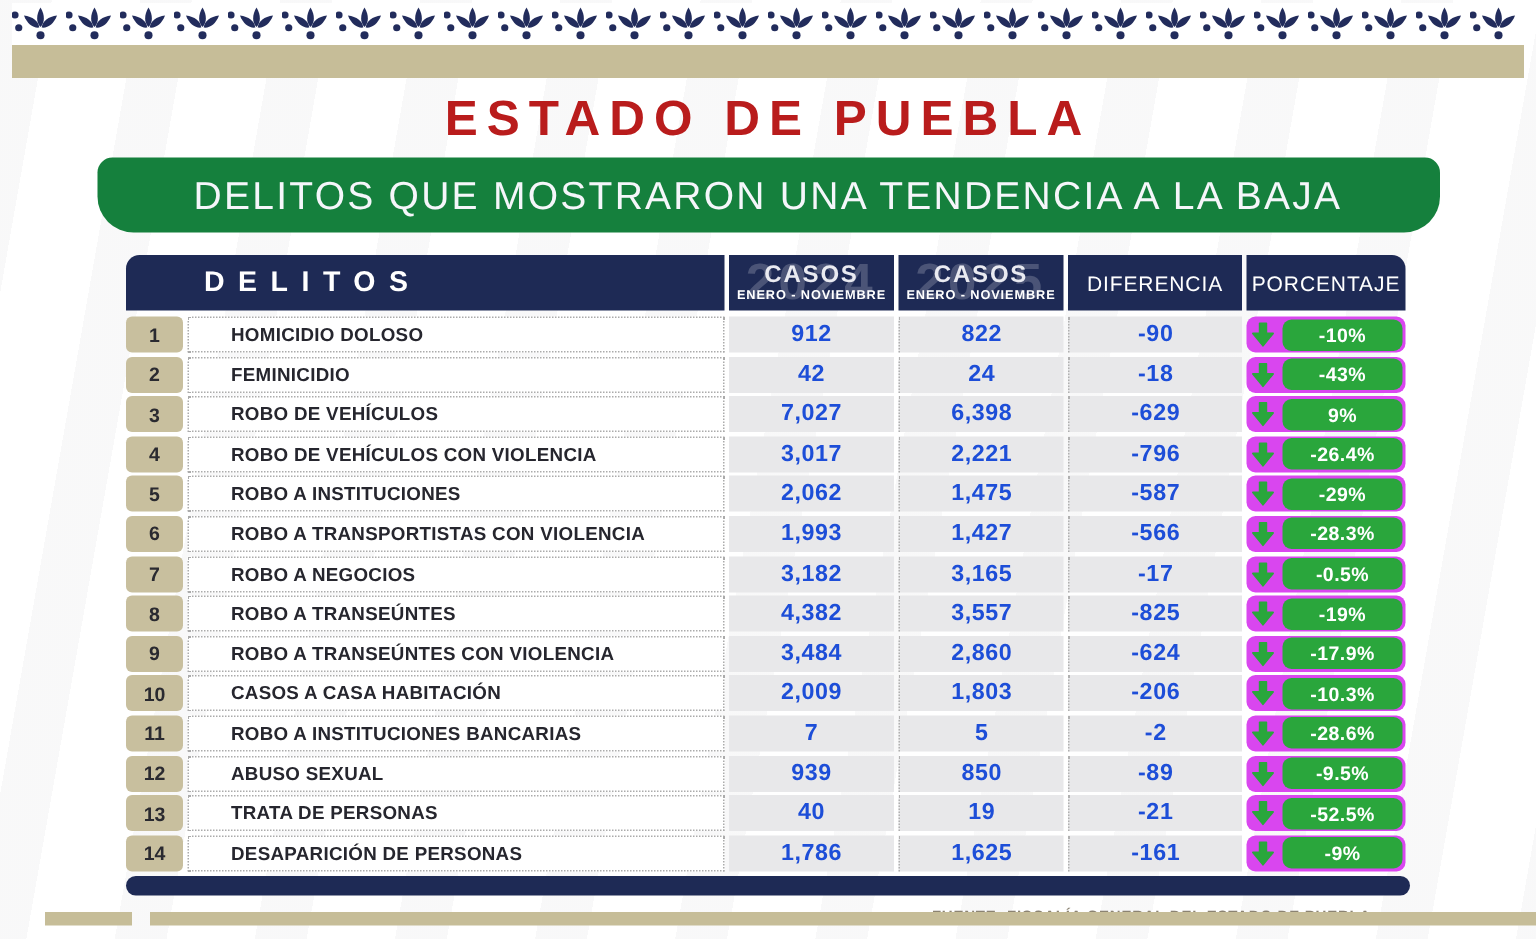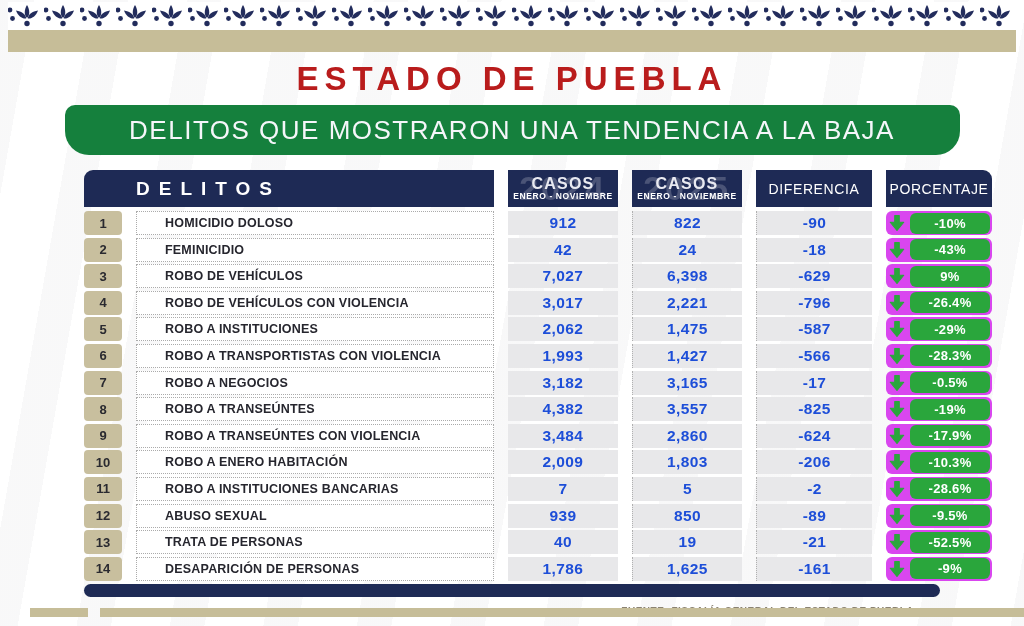--- a/index.html
+++ b/index.html
@@ -35,21 +35,21 @@
   }
   .banner-text {
     color:#f5f6fa; font-size:26px; font-weight:500; letter-spacing:1.5px;
   }
 
   
   .crime-table { margin:15px auto 0 auto; width:856px; }
   .tgrid {
     display:grid;
     grid-template-columns:38px 358px 110px 110px 116px 106px;
-    column-gap:14px;
+    column-gap:3px;
   }
   .thead { height:37px; margin-bottom:4px; }
   .th {
     background:#1e2a55; color:#fff; position:relative; overflow:hidden;
     display:flex; align-items:center; justify-content:center;
   }
   .th-delitos {
     grid-column:1 / 3; border-radius:9px 0 0 0;
     justify-content:flex-start; padding-left:52px;
     font-size:19px; font-weight:800; letter-spacing:9px;
@@ -301,21 +301,21 @@
         <svg width="18" height="18" viewBox="0 0 24 24">
           <path d="M9 2 h6 v9 h6 l-9 11 -9 -11 h6 z" fill="#2aa63c" stroke="#2aa63c" stroke-width="1.5" stroke-linejoin="round"></path>
         </svg>
       </span>
       <span class="pct-badge">-17.9%</span>
     </div>
   </div>
 
   <div class="tgrid trow">
     <div class="num-badge">10</div>
-    <div class="name-cell">ROBO A ENERO HABITACIÓN</div>
+    <div class="name-cell">CASOS A CASA HABITACIÓN</div>
     <div class="val-cell">2,009</div>
     <div class="val-cell val-sep">1,803</div>
     <div class="val-cell val-sep">-206</div>
     <div class="pct-cell">
       <span class="arrow-box">
         <svg width="18" height="18" viewBox="0 0 24 24">
           <path d="M9 2 h6 v9 h6 l-9 11 -9 -11 h6 z" fill="#2aa63c" stroke="#2aa63c" stroke-width="1.5" stroke-linejoin="round"></path>
         </svg>
       </span>
       <span class="pct-badge">-10.3%</span>

